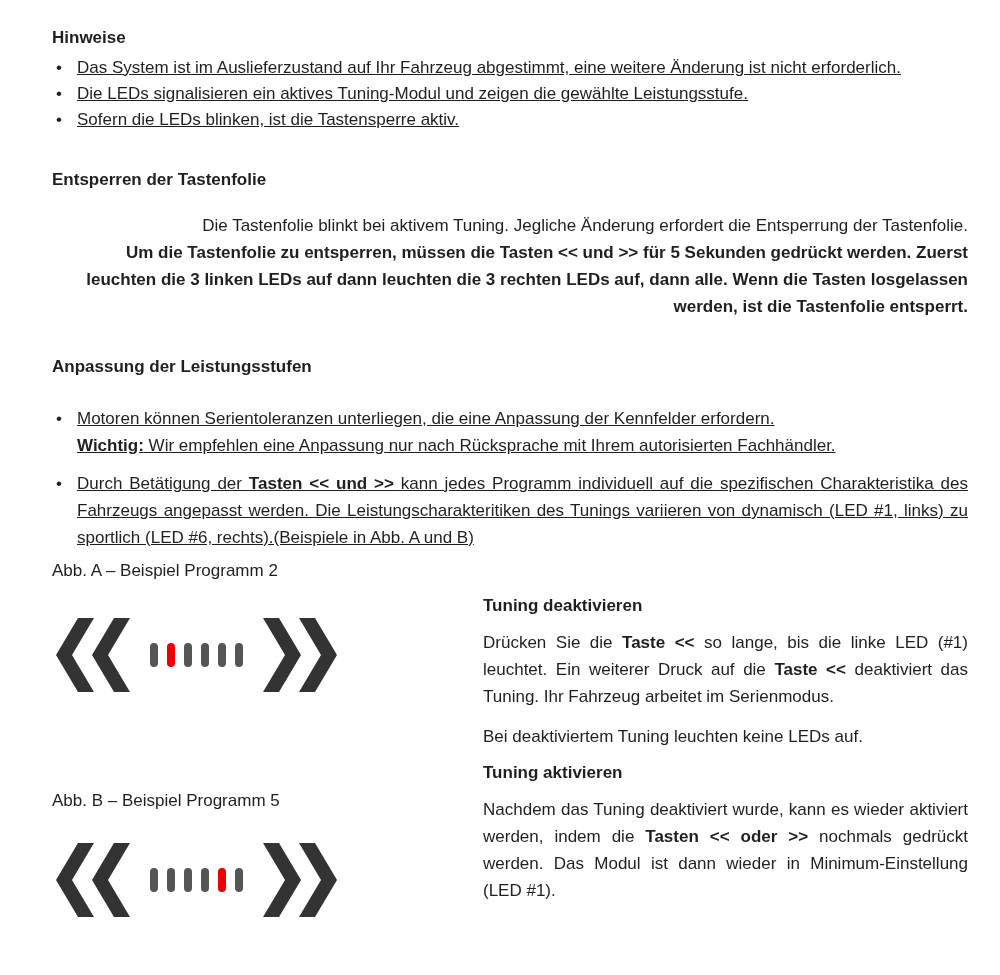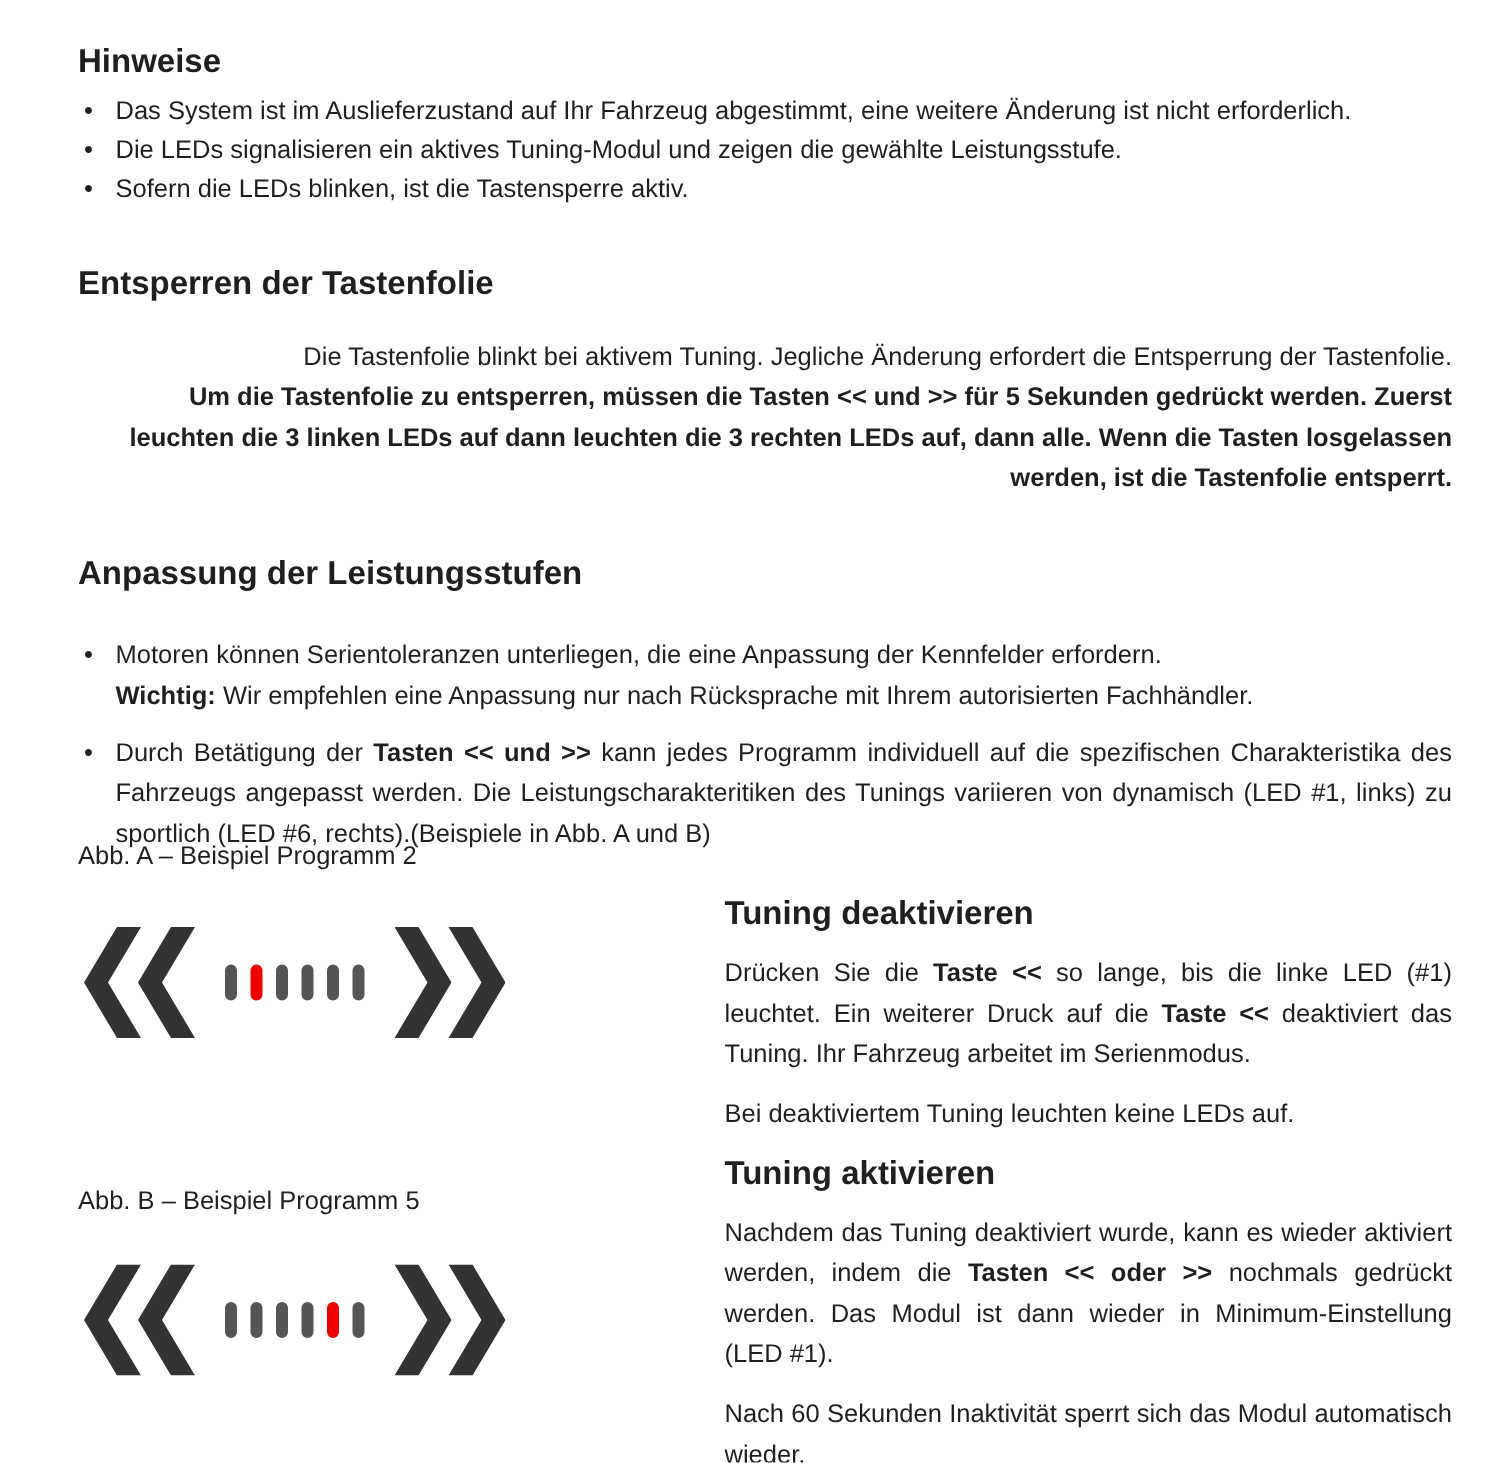--- a/index.html
+++ b/index.html
@@ -17,24 +17,24 @@
     color: var(--text);
     font-family: "Liberation Sans", sans-serif;
     font-size: 17px;
     overflow: hidden;
   }
   .page {
     position: relative;
     width: 1000px; height: 975px;
     padding: 28px 32px 0 52px;
   }
-  h2, h3 { font-size: 22px; font-weight: bold; margin: 0; }
+  h2, h3 { font-size: 17px; font-weight: bold; margin: 0; }
   .justify { text-align: justify; }
 
-  .bullets { list-style: none; margin: 7px 0 0; padding: 0; }
+  .bullets { list-style: none; margin: 7px 0 0; padding: 0; text-decoration: underline; }
   .bullets li { position: relative; padding-left: 25px; line-height: 26px; }
   .bullets li::before { content: "\2022"; position: absolute; left: 4px; top: 0; }
 
   .sec-entsperren { margin-top: 37px; }
   .sec-entsperren .para { margin: 22px 0 0; line-height: 27px; text-align: right; }
   .sec-entsperren .para + .para { margin-top: 0; font-weight: bold; }
 
   .sec-anpassung { margin-top: 37px; }
   .sec-anpassung .bullets { margin-top: 28px; }
   .sec-anpassung .bullets li { line-height: 27px; }
@@ -134,17 +134,16 @@
         <polygon points="16,0 0,0 22,37 0,74 16,74 38,37"></polygon>
       </svg>
     </div>
 
     <div class="right-col">
       <h3>Tuning deaktivieren</h3>
       <p class="para justify"><span>Drücken Sie die </span><b>Taste &lt;&lt;</b><span> so lange, bis die linke LED (#1) leuchtet. Ein weiterer Druck auf die </span><b>Taste &lt;&lt;</b><span> deaktiviert das Tuning. Ihr Fahrzeug arbeitet im Serienmodus.</span></p>
       <p class="para">Bei deaktiviertem Tuning leuchten keine LEDs auf.</p>
       <h3>Tuning aktivieren</h3>
       <p class="para justify"><span>Nachdem das Tuning deaktiviert wurde, kann es wieder aktiviert werden, indem die </span><b>Tasten &lt;&lt; oder &gt;&gt;</b><span> nochmals gedrückt werden. Das Modul ist dann wieder in Minimum-Einstellung (LED #1).</span></p>
-      <p class="para justify">Nach 60 Sekunden Inaktivität sperrt sich das Modul automatisch wieder.</p>
     </div>
 
   </div>
 </main>
 
 </body></html>

